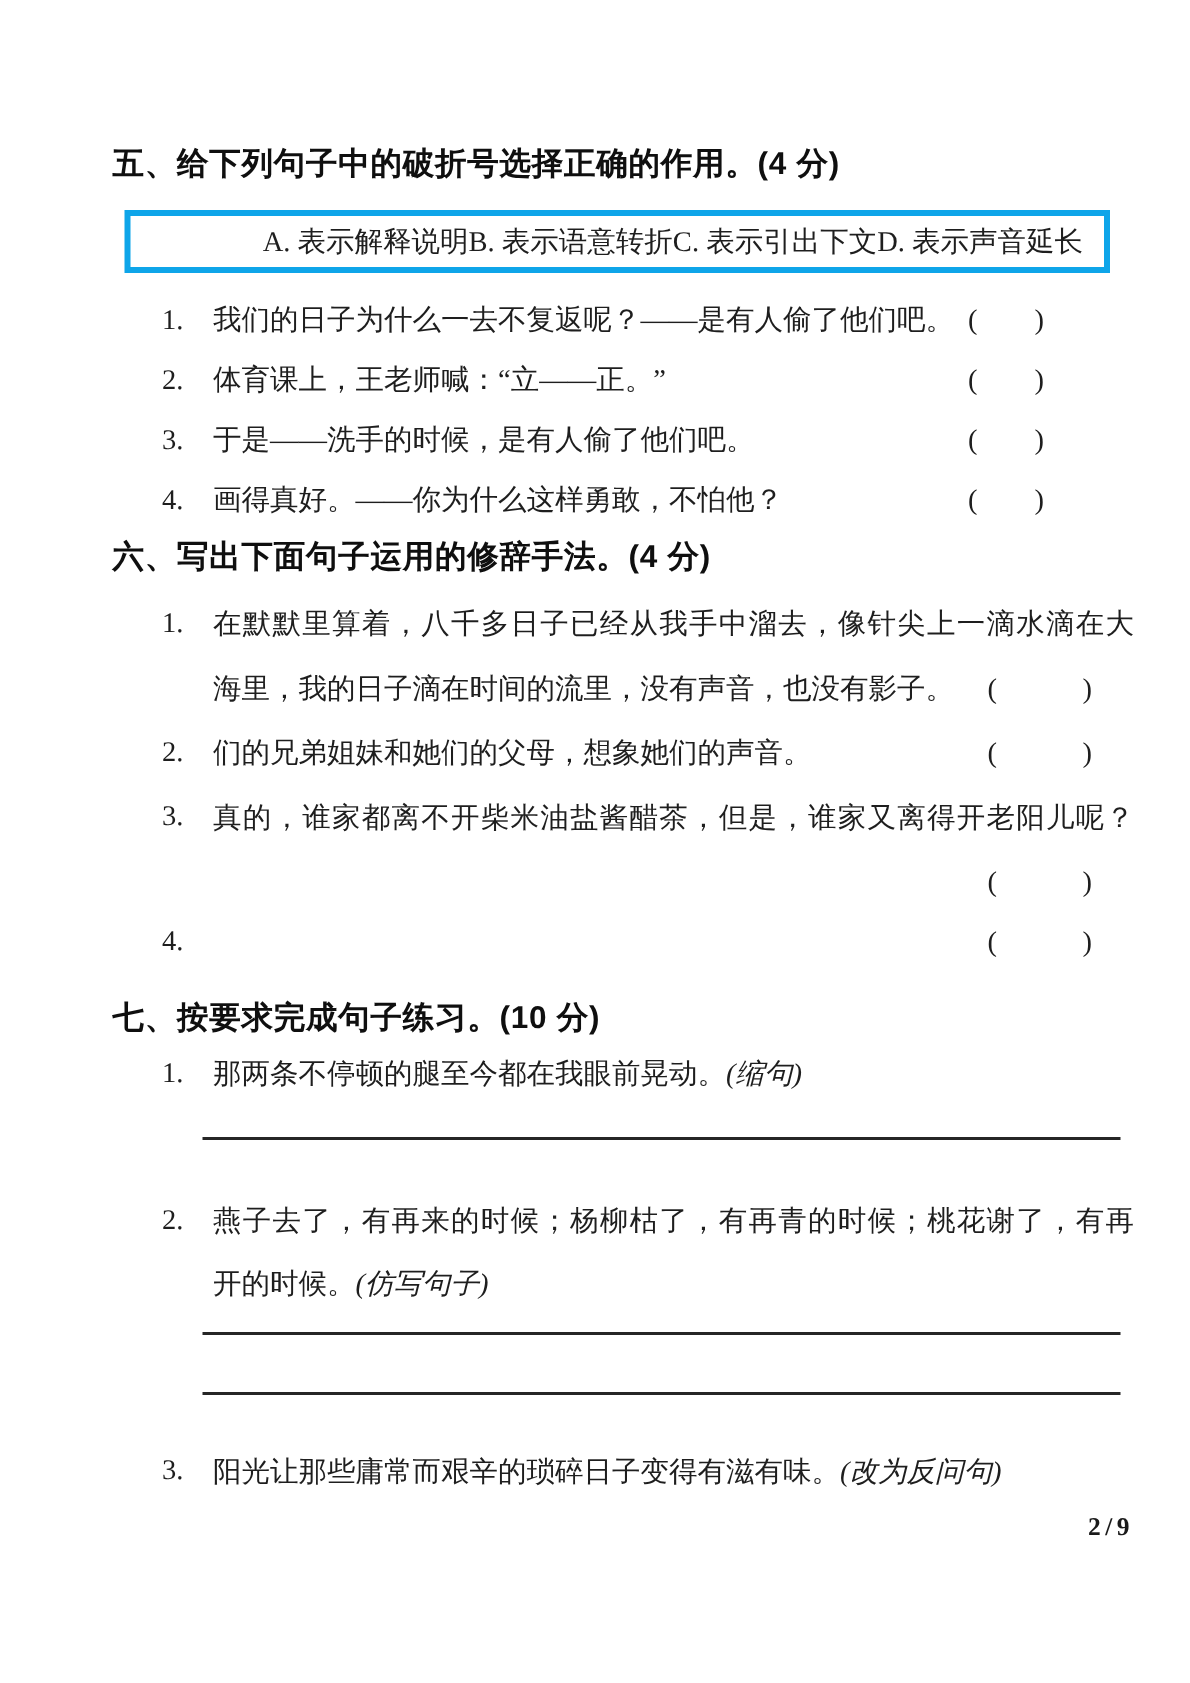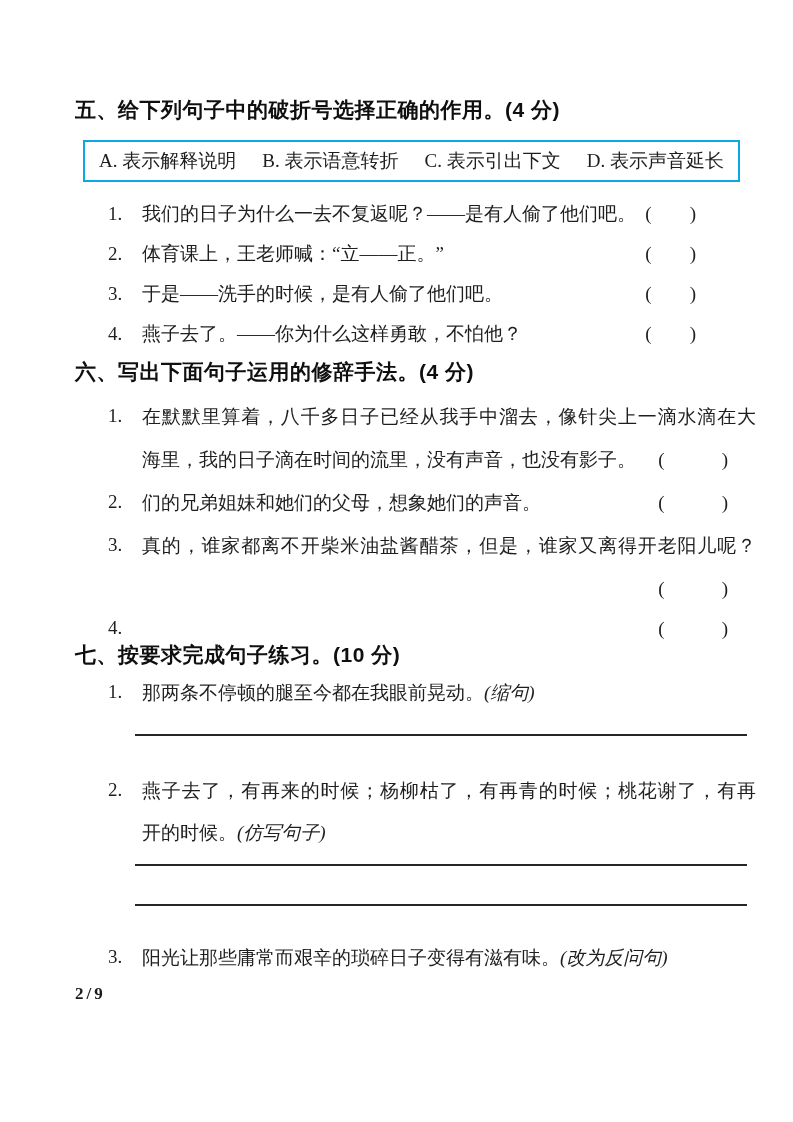--- a/index.html
+++ b/index.html
@@ -19,22 +19,22 @@
     height:27px; line-height:27px;
     font-family:"Liberation Sans","DejaVu Sans",sans-serif;
     font-size:21px; font-weight:700; color:#0f0f0f;
     letter-spacing:0.5px;
     white-space:nowrap;
   }
   .options-box {
     margin:17px 0 0 8px;
     box-sizing:border-box;
     width:657px; height:42px;
-    border:2px solid #0ea5e9;
-    display:flex; align-items:center; justify-content:space-between;
+    border:4px solid #0ea5e9;
+    display:flex; align-items:center; justify-content:flex-end;
     padding:0 14px;
     white-space:nowrap;
   }
   .qgroup { margin-left:33px; }
   .qrow, .q { display:flex; }
   .qnum { flex:0 0 34px; }
   .qbody { flex:1; min-width:0; }
   .qline { display:flex; height:24px; line-height:24px; }
   .qline + .qline { margin-top:19px; }
   .qrow { height:24px; line-height:24px; }
@@ -50,31 +50,31 @@
   }
   
   #s5 .qrow { margin-top:16px; }
   #s5 .qrow.first { margin-top:20px; }
   
   #s6 .sec-heading { margin-top:12px; }
   #s6 .q { margin-top:19px; }
   #s6 .q.first { margin-top:20px; }
   #s6 .q.last { margin-top:16px; }
   
-  #s7 .sec-heading { margin-top:0; }
+  #s7 .sec-heading { margin-top:24px; }
   #s7 .q1 { margin-top:13px; }
   #s7 .q1 .ansline { margin-top:29px; }
   #s7 .q2 { margin-top:43px; }
   #s7 .q2 .qline + .qline { margin-top:18px; }
   #s7 .q2 .ansline.a1 { margin-top:19px; }
   #s7 .q2 .ansline.a2 { margin-top:38px; }
   #s7 .q3 { margin-top:40px; }
   .pagenum {
     margin-top:14px;
-    text-align:left;
+    text-align:right;
     font-size:17px; font-weight:700;
     letter-spacing:3px;
     color:#1a1a1a;
   }
 </style>
 </head>
 <body>
 
 <div class="sheet">
 
@@ -97,21 +97,21 @@
         <span class="qtext">体育课上，王老师喊：“立——正。”</span>
         <span class="blank b5">(　　)</span>
       </div>
       <div class="qrow">
         <span class="qnum">3.</span>
         <span class="qtext">于是——洗手的时候，是有人偷了他们吧。</span>
         <span class="blank b5">(　　)</span>
       </div>
       <div class="qrow">
         <span class="qnum">4.</span>
-        <span class="qtext">燕子去了。——你为什么这样勇敢，不怕他？</span>
+        <span class="qtext">画得真好。——你为什么这样勇敢，不怕他？</span>
         <span class="blank b5">(　　)</span>
       </div>
     </div>
   </section>
 
   <section id="s6">
     <h2 class="sec-heading">六、写出下面句子运用的修辞手法。(4 分)</h2>
     <div class="qgroup">
       <div class="q first">
         <span class="qnum">1.</span>

